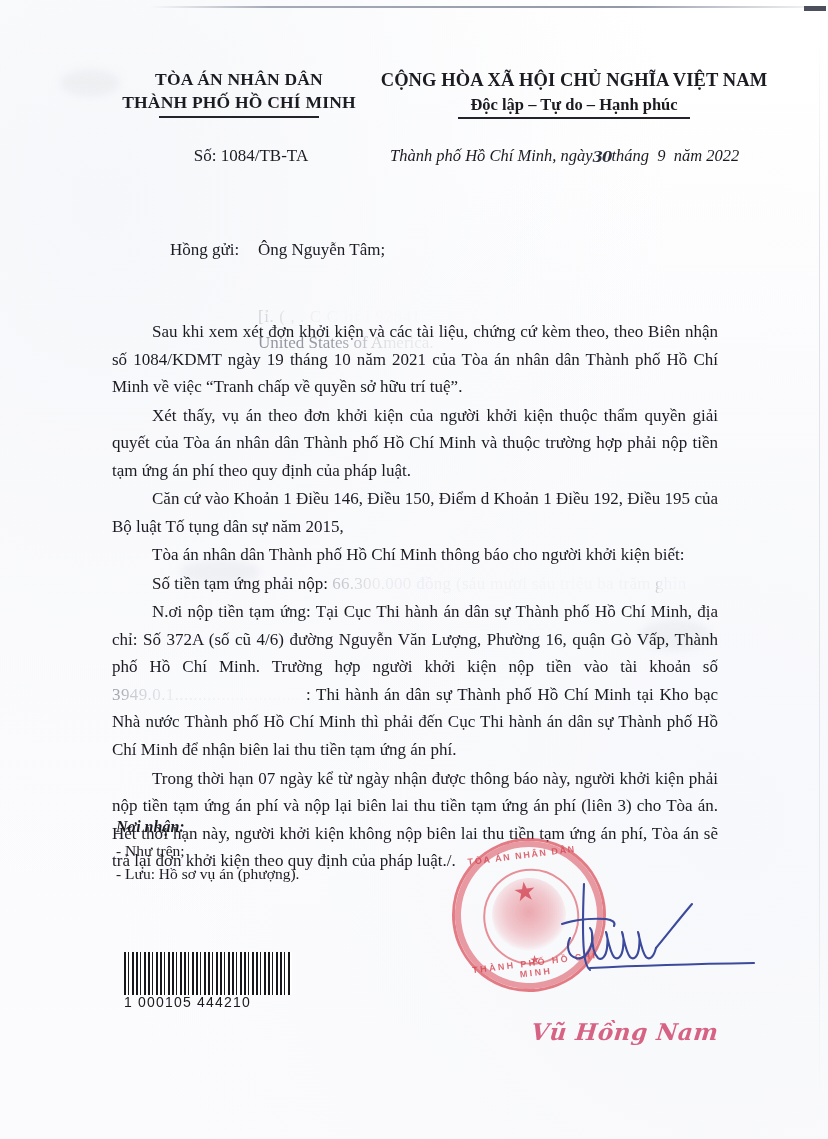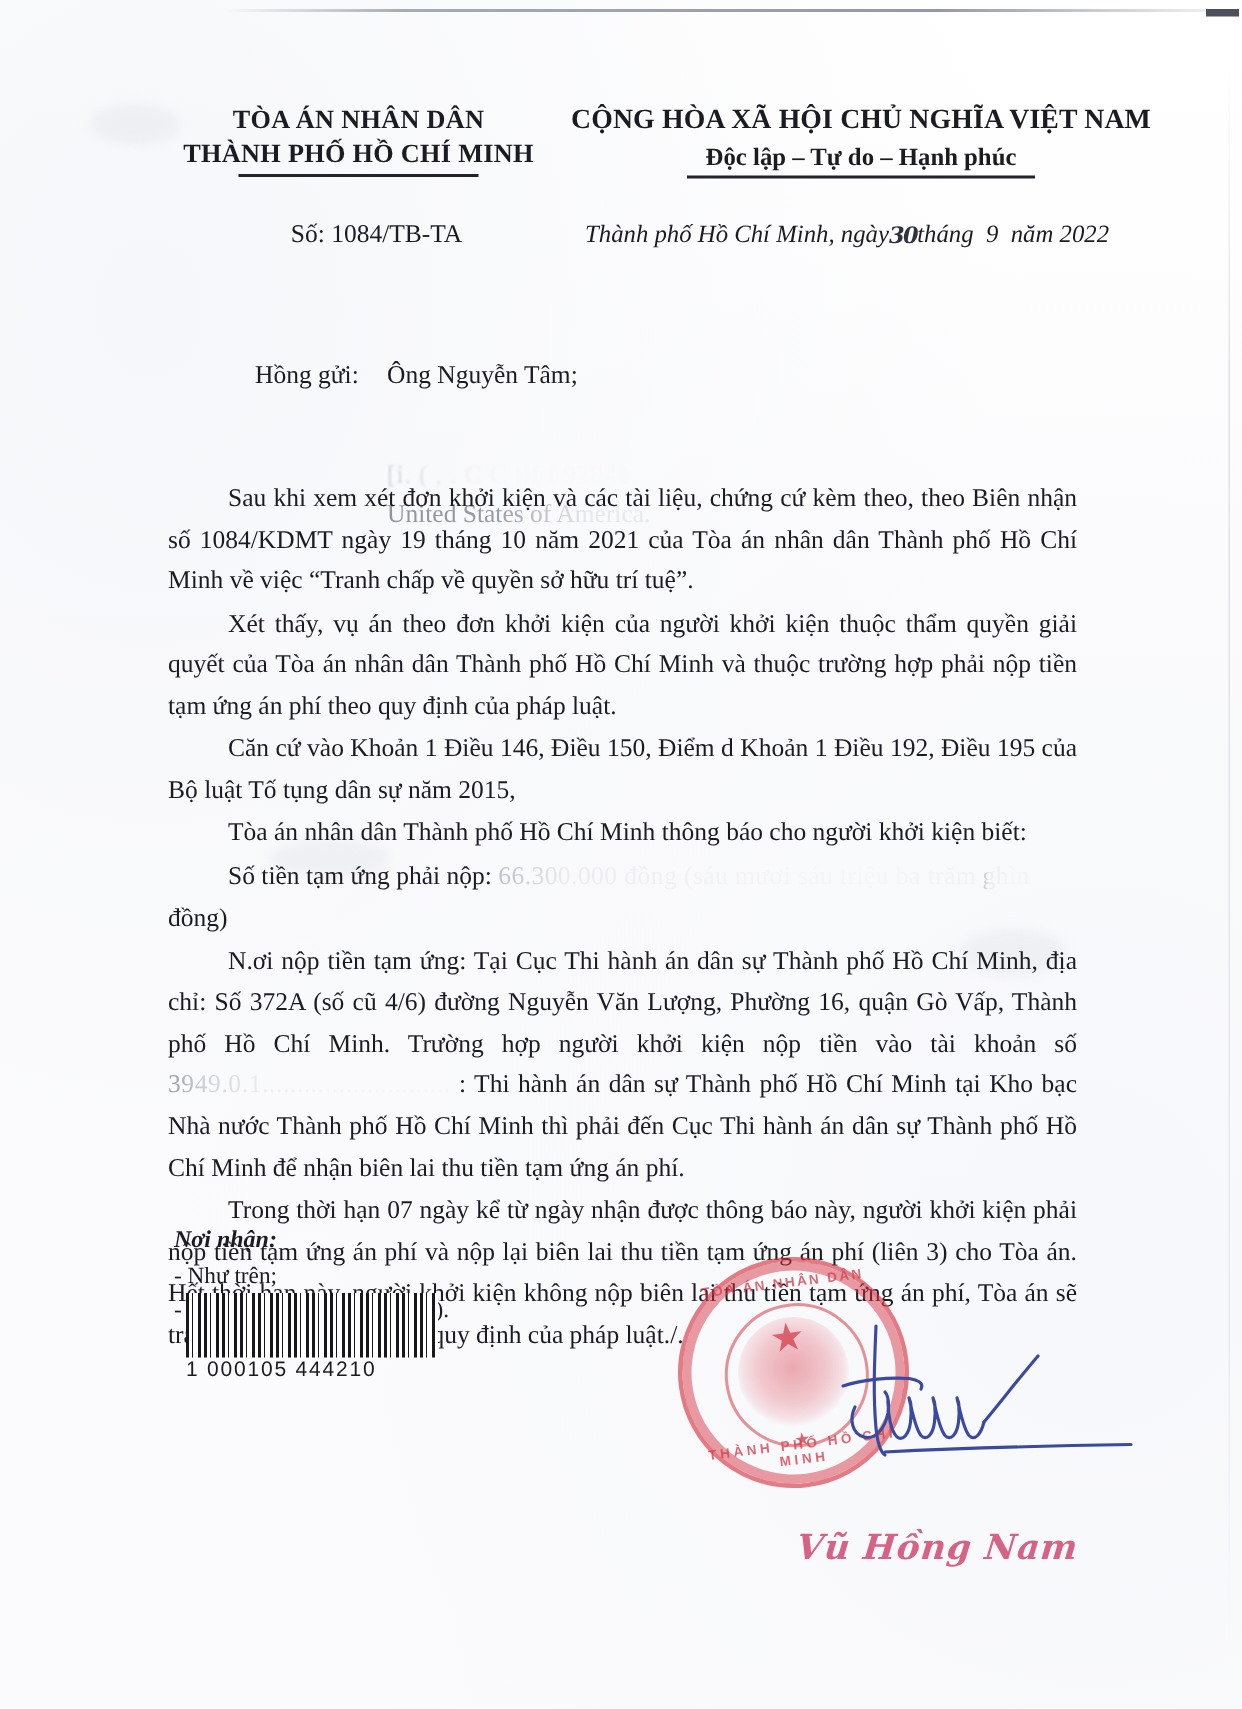--- a/index.html
+++ b/index.html
@@ -215,21 +215,21 @@
   .noi-nhan-title {
     font-weight: bold;
     font-style: italic;
     font-size: 16px;
   }
   .noi-nhan-item { font-size: 15.5px; }
 
   
   .barcode-wrap {
     position: absolute;
-    left: 124px; top: 862px;
+    left: 124px; top: 952px;
     width: 168px;
   }
   .barcode-bars {
     height: 43px;
     width: 100%;
     background-repeat: repeat-x;
     background-size: 12px 100%;
     background-image:
       linear-gradient(90deg,
         #18181c 0px, #18181c 2px,
@@ -391,21 +391,20 @@
     <div class="recipient-addr faded-1">[ỉ. (                                           ,    .   C           C lif     i  92841,</div>
     <div class="recipient-addr faded-2">United States of America.</div>
   </div>
 
   <div class="body-text">
     <p>Sau khi xem xét đơn khởi kiện và các tài liệu, chứng cứ kèm theo, theo Biên nhận số 1084/KDMT ngày 19 tháng 10 năm 2021 của Tòa án nhân dân Thành phố Hồ Chí Minh về việc “Tranh chấp về quyền sở hữu trí tuệ”.</p>
     <p>Xét thấy, vụ án theo đơn khởi kiện của người khởi kiện thuộc thẩm quyền giải quyết của Tòa án nhân dân Thành phố Hồ Chí Minh và thuộc trường hợp phải nộp tiền tạm ứng án phí theo quy định của pháp luật.</p>
     <p>Căn cứ vào Khoản 1 Điều 146, Điều 150, Điểm d Khoản 1 Điều 192, Điều 195 của Bộ luật Tố tụng dân sự năm 2015,</p>
     <p>Tòa án nhân dân Thành phố Hồ Chí Minh thông báo cho người khởi kiện  biết:</p>
     <p><span>Số tiền tạm ứng phải nộp:</span> <span class="amount-faded">66.300.000 đồng (sáu mươi sáu triệu ba trăm</span> <span class="amount-faded">ghìn</span></p>
-    <p class="noindent">đồng)</p>
     <p><span>N.ơi nộp tiền tạm ứng: Tại Cục Thi hành án dân sự Thành phố Hồ Chí Minh, địa chỉ: Số 372A (số cũ 4/6) đường Nguyễn Văn Lượng, Phường 16, quận Gò Vấp, Thành phố Hồ Chí Minh. Trường hợp người khởi kiện nộp tiền vào tài khoản số</span> <span class="account-faded">3949.0.1...........................</span> <span>: Thi hành án dân sự Thành phố Hồ Chí Minh tại Kho bạc Nhà nước Thành phố Hồ Chí Minh thì phải đến Cục Thi hành án dân sự Thành phố Hồ Chí Minh để nhận biên lai thu tiền tạm ứng án phí.</span></p>
     <p>Trong thời hạn 07 ngày kể từ ngày nhận được thông báo này, người khởi kiện phải nộp tiền tạm ứng án phí và nộp lại biên lai thu tiền tạm ứng án phí (liên 3) cho Tòa án. Hết thời hạn này, người khởi kiện không nộp biên lai thu tiền tạm ứng án phí, Tòa án sẽ trả lại đơn khởi kiện theo quy định của pháp luật./.</p>
   </div>
 
   <div class="noi-nhan">
     <div class="noi-nhan-title">Nơi nhận:</div>
     <div class="noi-nhan-item">- Như trên;</div>
     <div class="noi-nhan-item">- Lưu: Hồ sơ vụ án (phượng).</div>
   </div>
 

